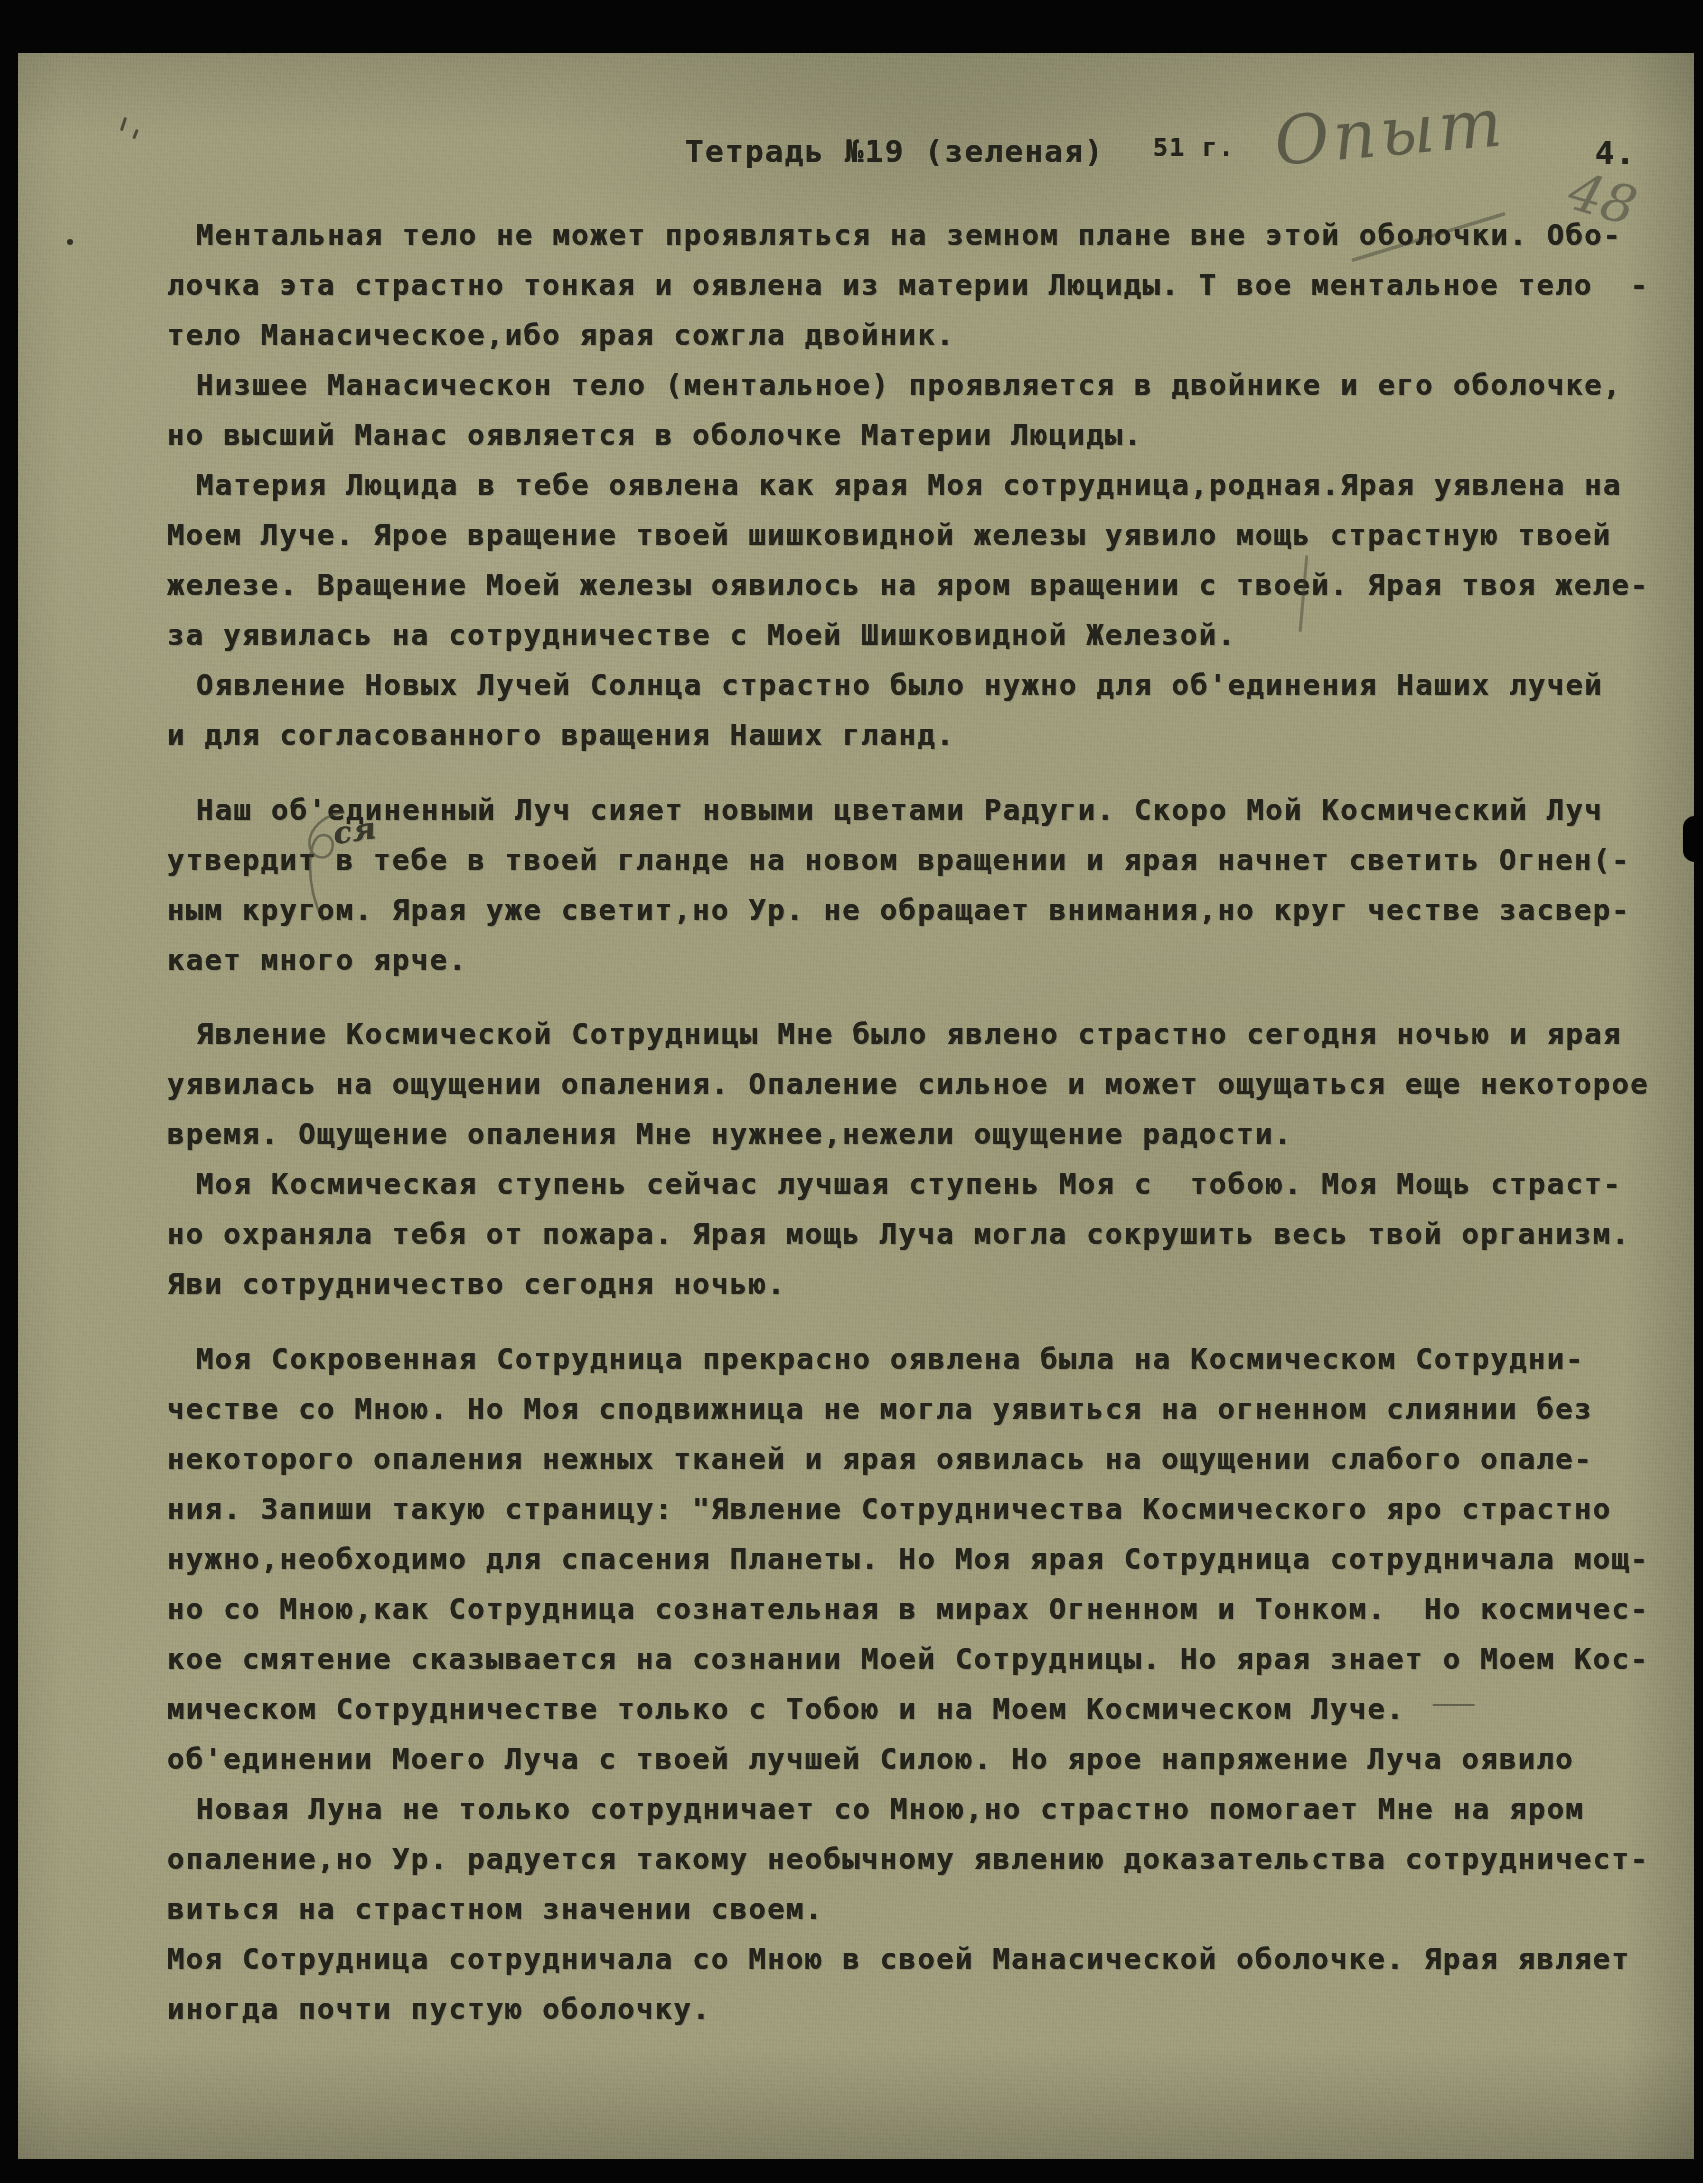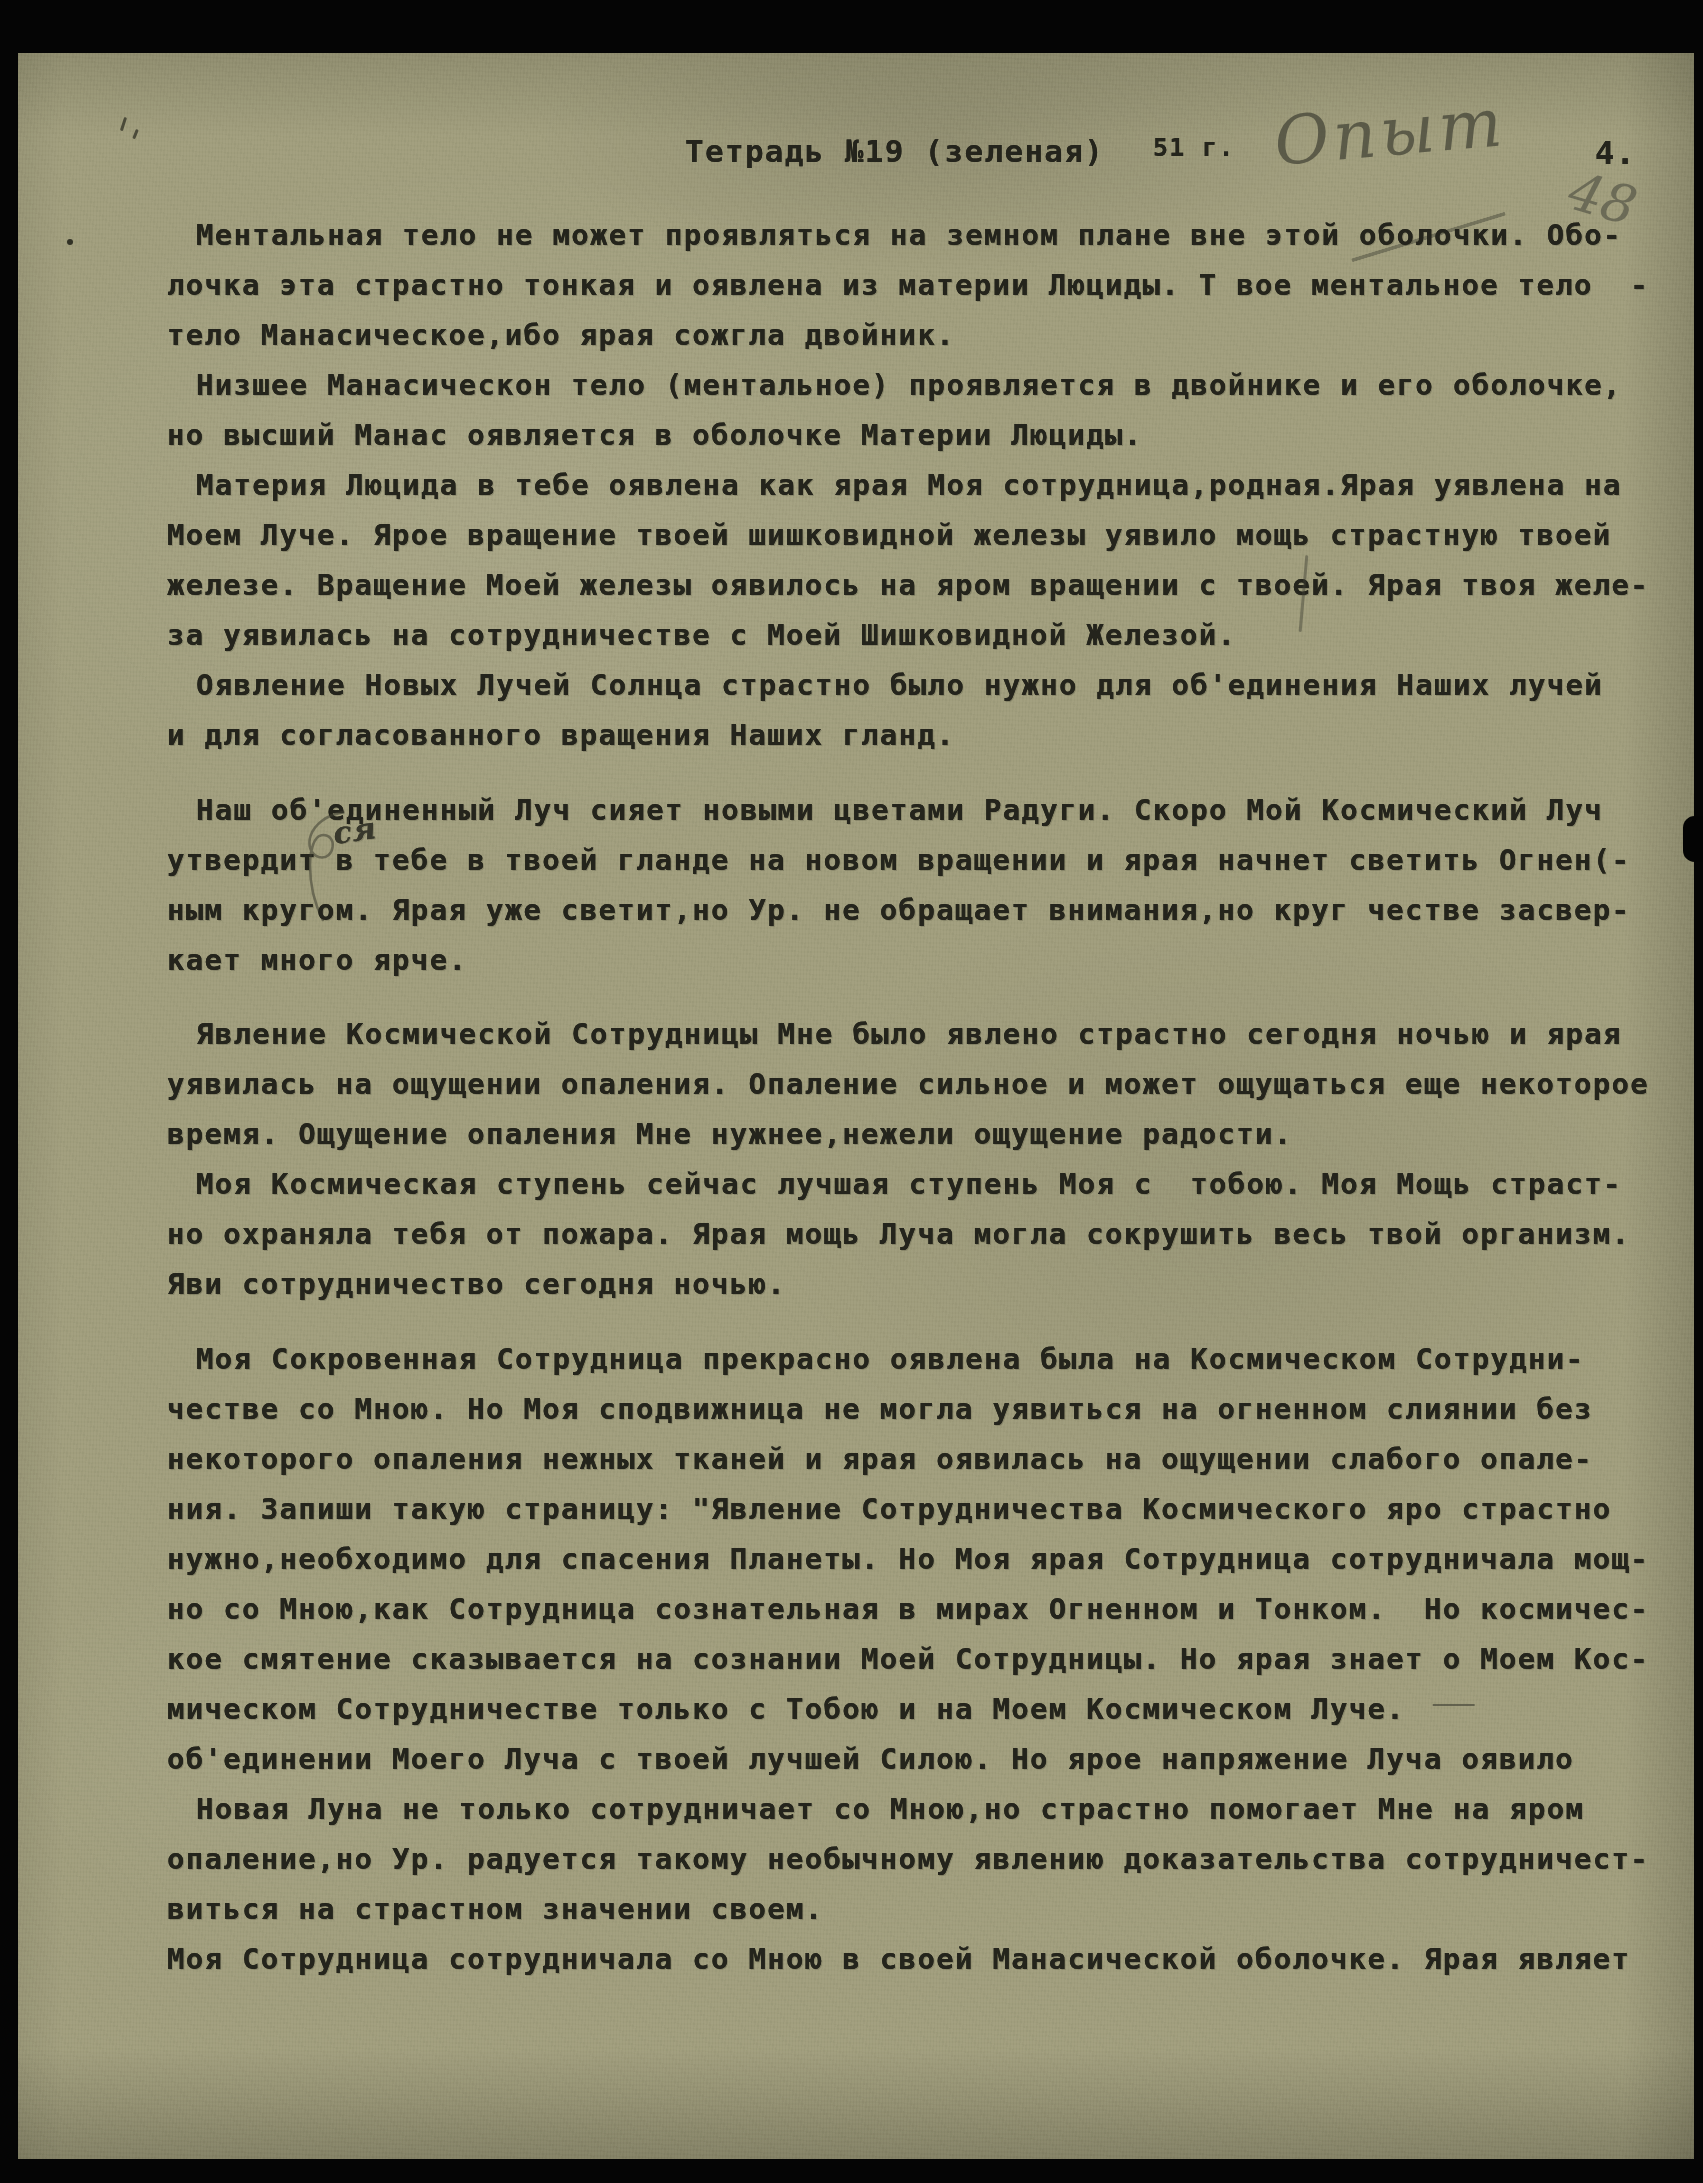--- a/index.html
+++ b/index.html
@@ -125,20 +125,21 @@
           <div class="line">мическом Сотрудничестве только с Тобою и на Моем Космическом Луче.<span class="hw-dash">—</span></div>
         </div>
         <div class="paragraph">
           <div class="line">об'единении Моего Луча с твоей лучшей Силою. Но ярое напряжение Луча оявило</div>
           <div class="line indent">Новая Луна не только сотрудничает со Мною,но страстно помогает Мне на яром</div>
           <div class="line">опаление,но Ур. радуется такому необычному явлению доказательства сотрудничест-</div>
           <div class="line">виться на страстном значении своем.</div>
         </div>
         <div class="paragraph">
           <div class="line">Моя Сотрудница сотрудничала со Мною в своей Манасической оболочке. Ярая являет</div>
+          <div class="line">иногда почти пустую оболочку.</div>
         </div>
       </div>
 
     <div class="margin-dot"></div>
     <div class="corner-mark cm1"></div>
     <div class="corner-mark cm2"></div>
     <div class="edge-blob"></div>
   </div>
 </div>
 

